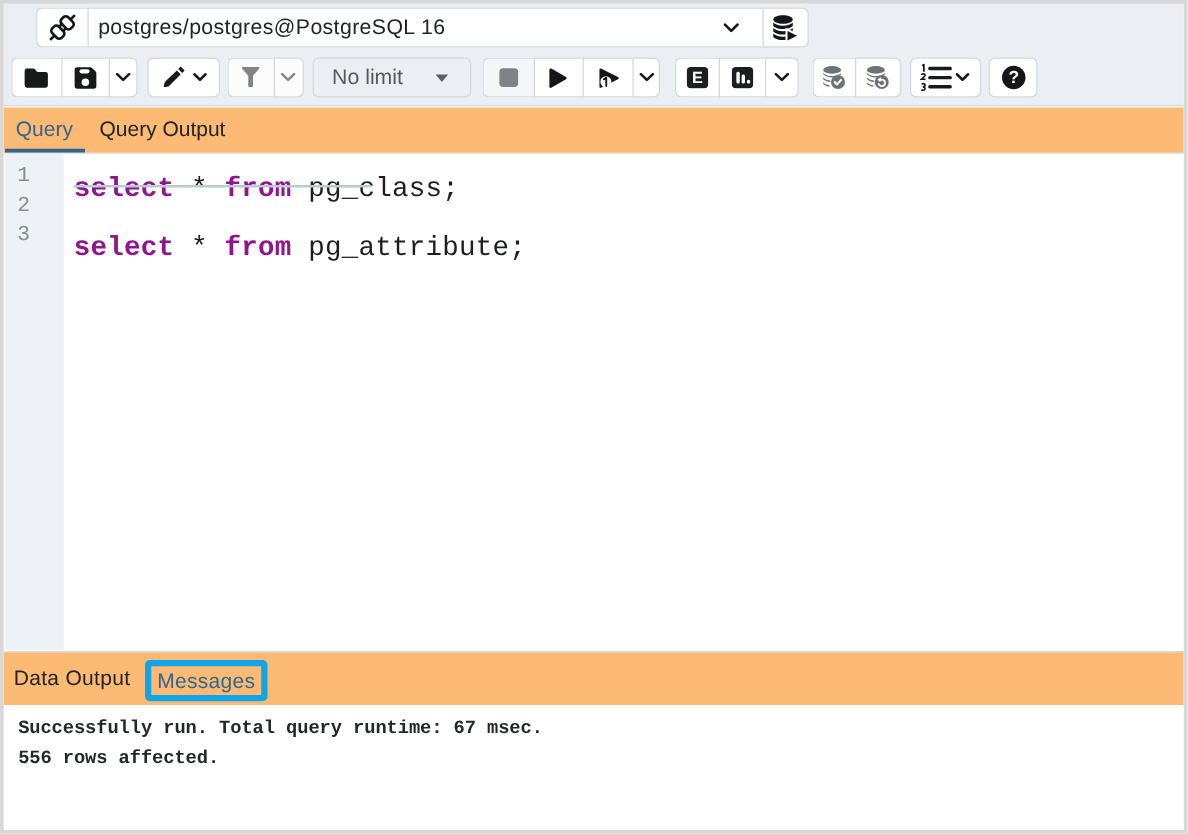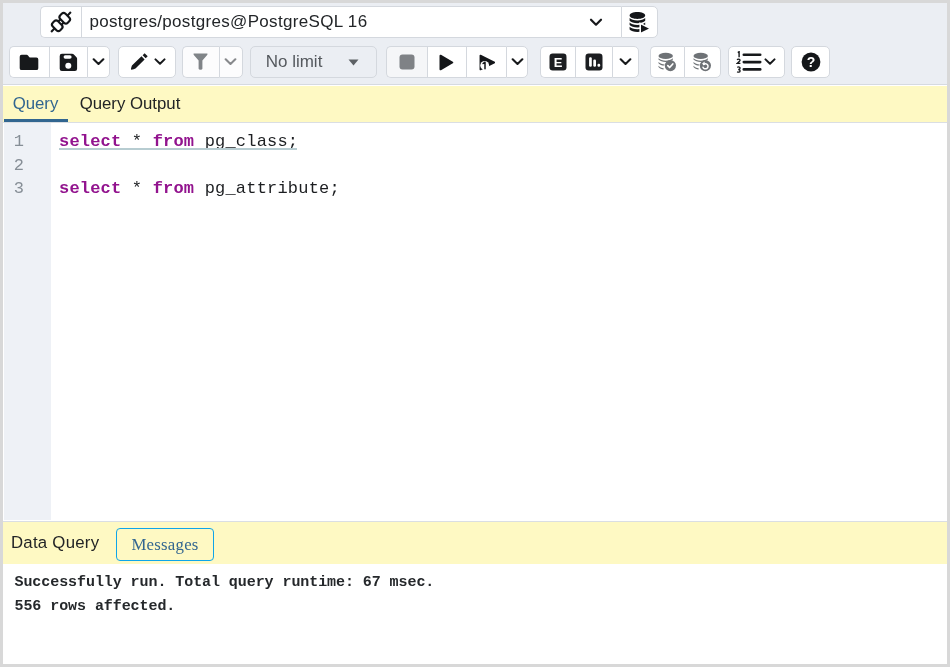--- a/index.html
+++ b/index.html
@@ -10,39 +10,39 @@
 
   
   .topbar { left:0; top:0; width:944px; height:82px; background:#ebeef3; border-bottom:1px solid #d6dae0; }
   .btn { background:#fff; border:1px solid #d4d8de; display:flex; align-items:center; justify-content:center; }
   .grp { display:flex; height:32px; border-radius:5px; }
   .grp .btn { border-radius:0; border-right:none; height:32px; }
   .grp .btn:first-child { border-top-left-radius:5px; border-bottom-left-radius:5px;text-align:right; }
   .grp .btn:last-child { border-top-right-radius:5px; border-bottom-right-radius:5px; border-right:1px solid #d4d8de; }
 
   
-  .tabbar { background:#fef9c3; border-bottom:1px solid #dadee3; }
+  .tabbar { background:#fdba74; border-bottom:1px solid #dadee3; }
   .tab { font-size:16.8px; color:#222426; }
   .tab.active { color:#326690; }
 
   
   .editor { left:0; top:120px; width:944px; height:397px; background:#fff; }
   .gutter { position:absolute; left:1px; top:0; width:47px; height:397px; background:#eef1f6; }
   .mono { font-family:"Liberation Mono",monospace;font-weight:bold; }
-  .code { position:absolute; left:56px; top:7px; font-family:"Liberation Mono",monospace; font-size:17px; letter-spacing:0.2px; line-height:23.7px; color:#1c1e21; white-space:pre; }
+  .code { position:absolute; left:56px; top:17px; font-family:"Liberation Mono",monospace; font-size:22px; letter-spacing:0.2px; line-height:23.7px; color:#1c1e21; white-space:pre; }
   .lnums { position:absolute; left:0; top:7px; width:21px; text-align:right; font-family:"Liberation Mono",monospace; font-size:17px; line-height:23.7px; color:#868e96; }
   .kw { color:#92138e; font-weight:bold; }
 </style>
 </head>
 <body>
 <div class="app">
 
   <div class="abs topbar"></div>
 
-  <div class="abs grp" style="left:20px; top:3px;padding-left:17px;">
+  <div class="abs grp" style="left:9px; top:3px;padding-left:17px;">
     <div class="btn" id="connbtn" style="width:40.5px;">
       <svg width="28" height="28" viewBox="0 0 28 28">
         <g transform="rotate(45 14 14)" fill="none" stroke="#141619" stroke-width="2.1">
           <line x1="14" y1="0" x2="14" y2="5"></line>
           <rect x="8.7" y="5" width="10.6" height="7.4" rx="2.7"></rect>
           <line x1="11.7" y1="12.4" x2="11.7" y2="15.6"></line>
           <line x1="16.3" y1="12.4" x2="16.3" y2="15.6"></line>
           <rect x="8.7" y="15.6" width="10.6" height="7.4" rx="2.7"></rect>
           <line x1="14" y1="23" x2="14" y2="28"></line>
         </g>
@@ -223,22 +223,22 @@
 
   <div class="abs editor">
     <div class="gutter"></div>
     <div class="lnums">1<br>2<br>3</div>
     <div class="code"><span class="kw">select</span> * <span class="kw">from</span> pg_class;
 <br><span class="kw">select</span> * <span class="kw">from</span> pg_attribute;</div>
     <div class="abs" style="left:56px; top:25px; width:238px; height:1.6px; background:#b7ccd1;"></div>
   </div>
 
   <div class="abs tabbar" style="left:0; top:518px; width:944px; height:44px; border-top:1px solid #dadee3; letter-spacing:0.25px;">
-    <div class="abs tab" style="left:8px; top:0; height:42px; display:flex; align-items:center;">Data Query</div>
-    <div class="abs" style="left:113px; top:6px; width:98px; height:33px; border:1px solid #0ea5e9; border-radius:4px; display:flex; align-items:center; justify-content:center;font-family:Liberation Serif, serif;">
+    <div class="abs tab" style="left:8px; top:0; height:42px; display:flex; align-items:center;">Data Output</div>
+    <div class="abs" style="left:113px; top:6px; width:98px; height:33px; border:5px solid #0ea5e9; border-radius:4px; display:flex; align-items:center; justify-content:center;">
       <span class="tab active">Messages</span>
     </div>
   </div>
 
   <div class="abs mono" style="left:0; top:561px; width:944px; height:100px; background:#fff; padding:6.5px 0 0 11.5px; font-size:15px; line-height:24px; color:#25282b; letter-spacing:-0.07px;">Successfully run. Total query runtime: 67 msec.
 <br>556 rows affected.</div>
 
 </div>
 
 </body></html>

